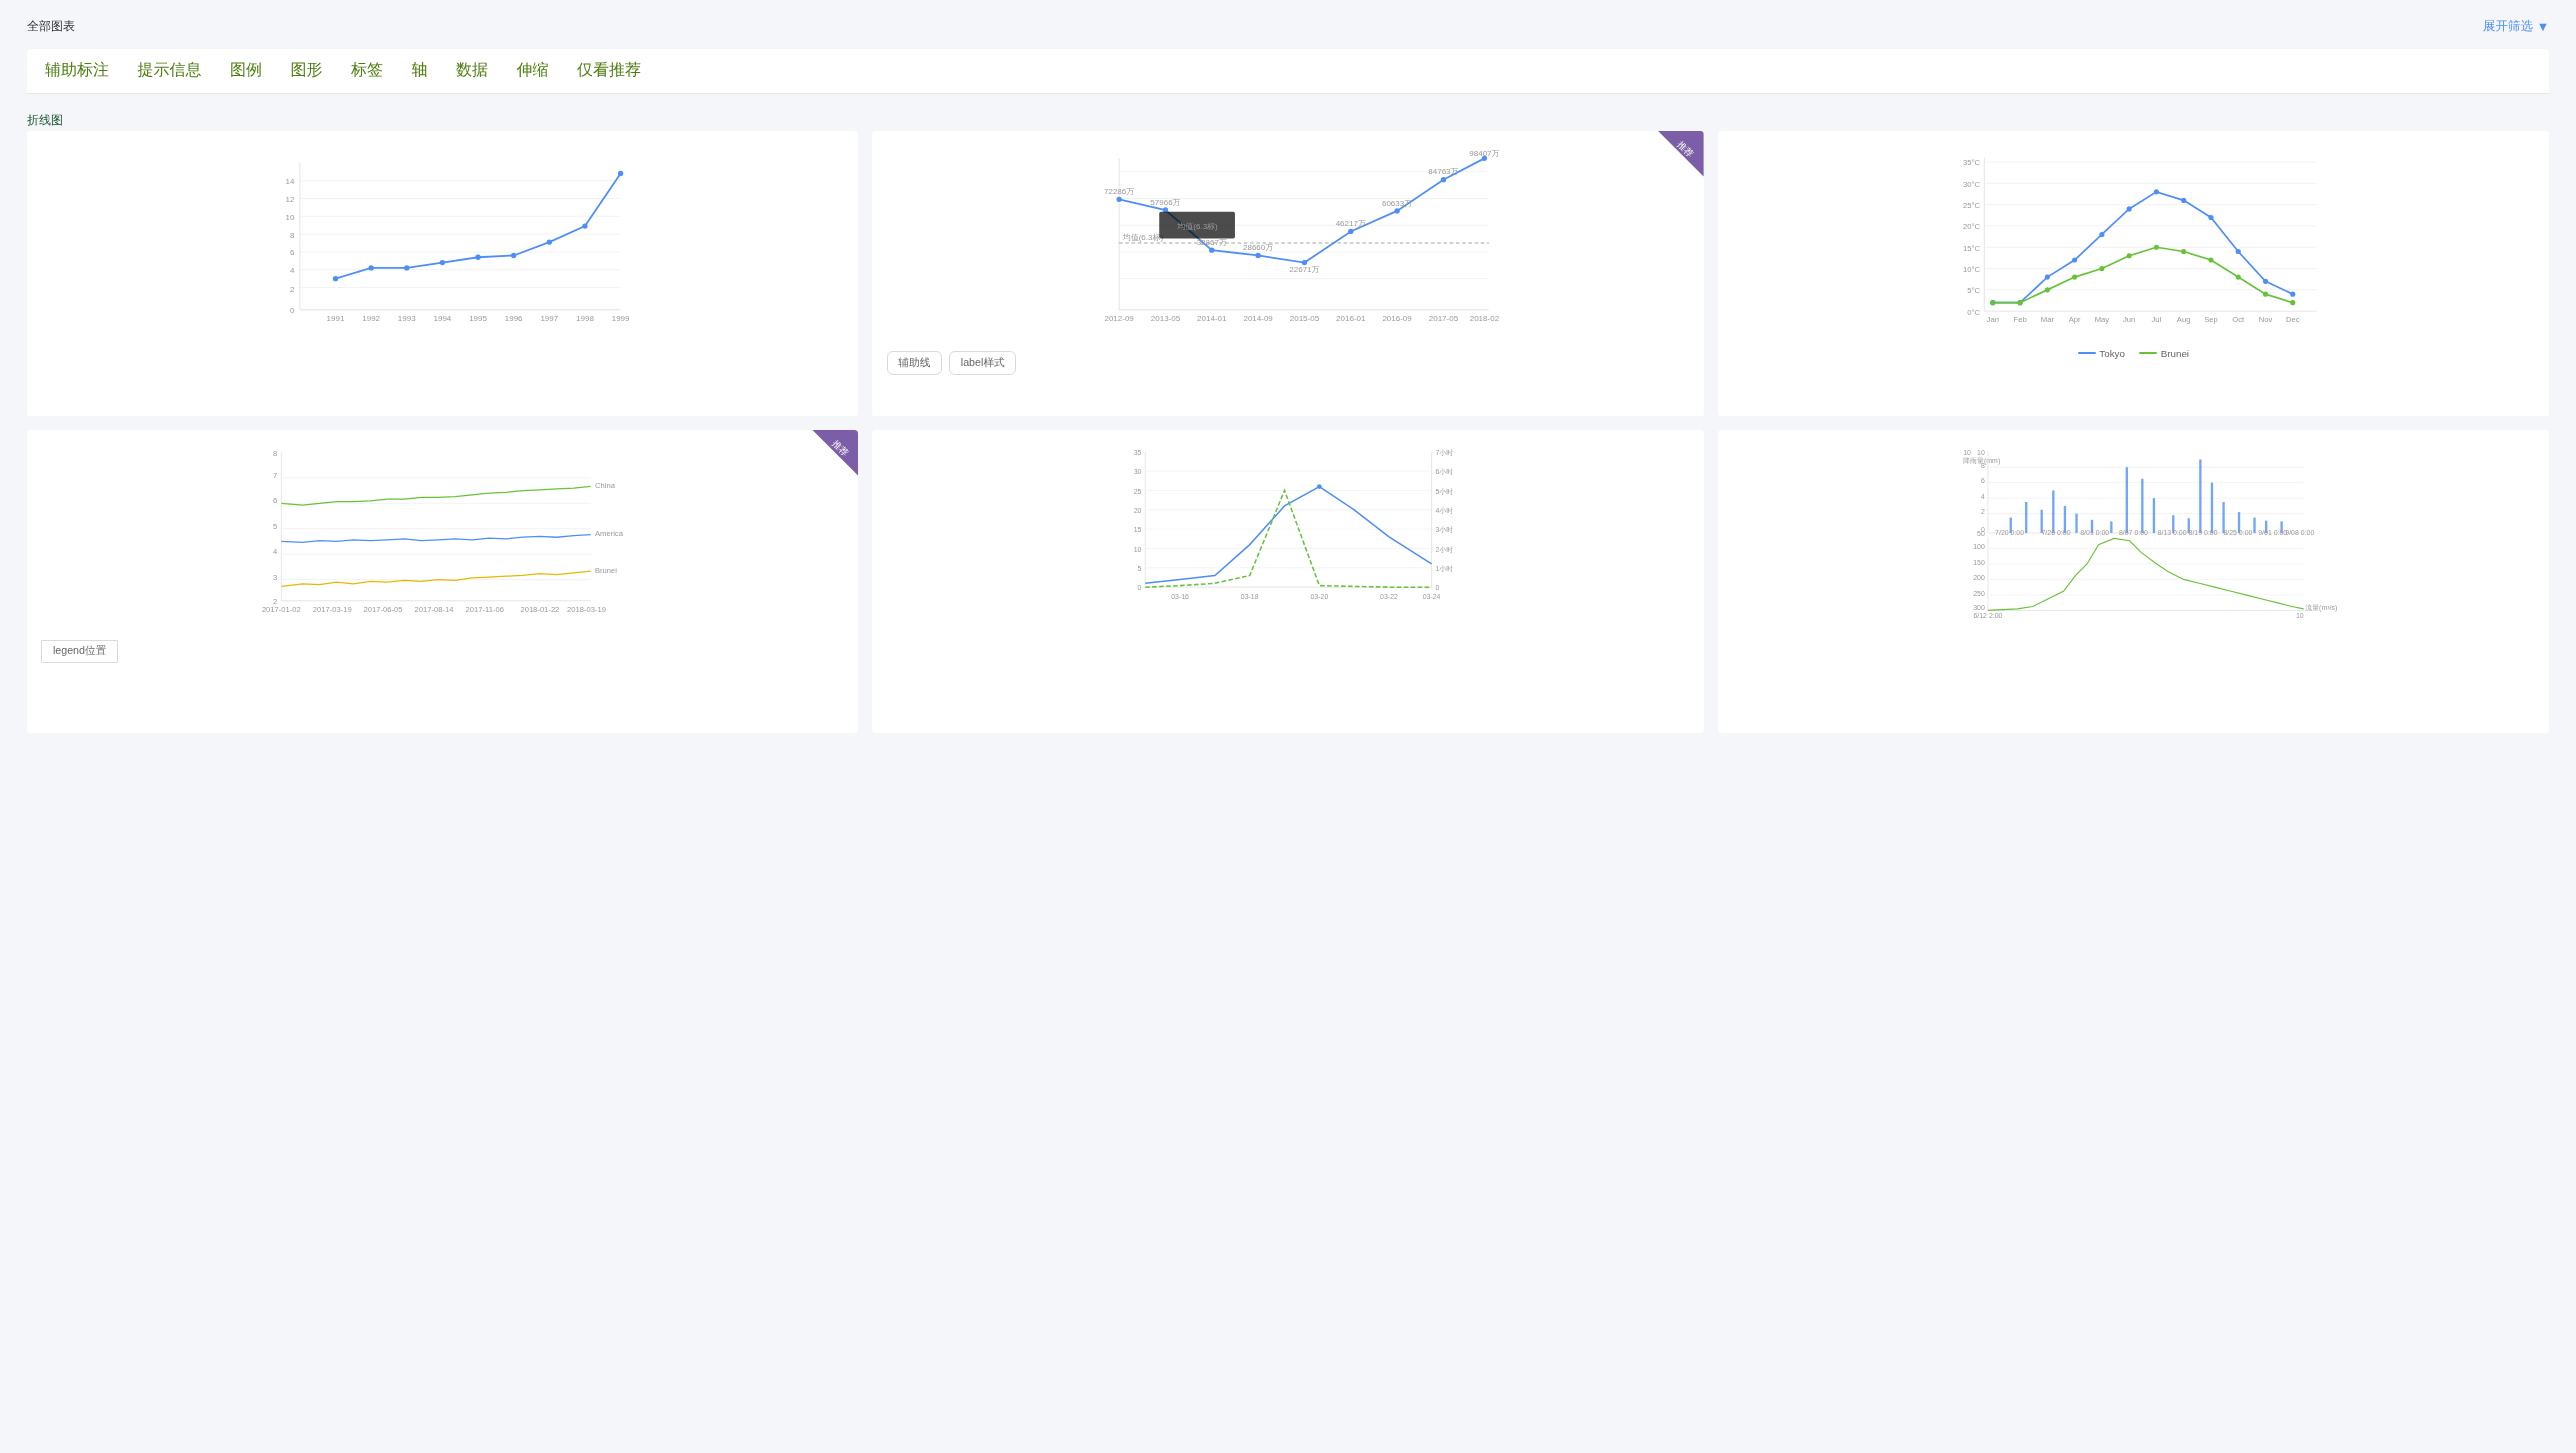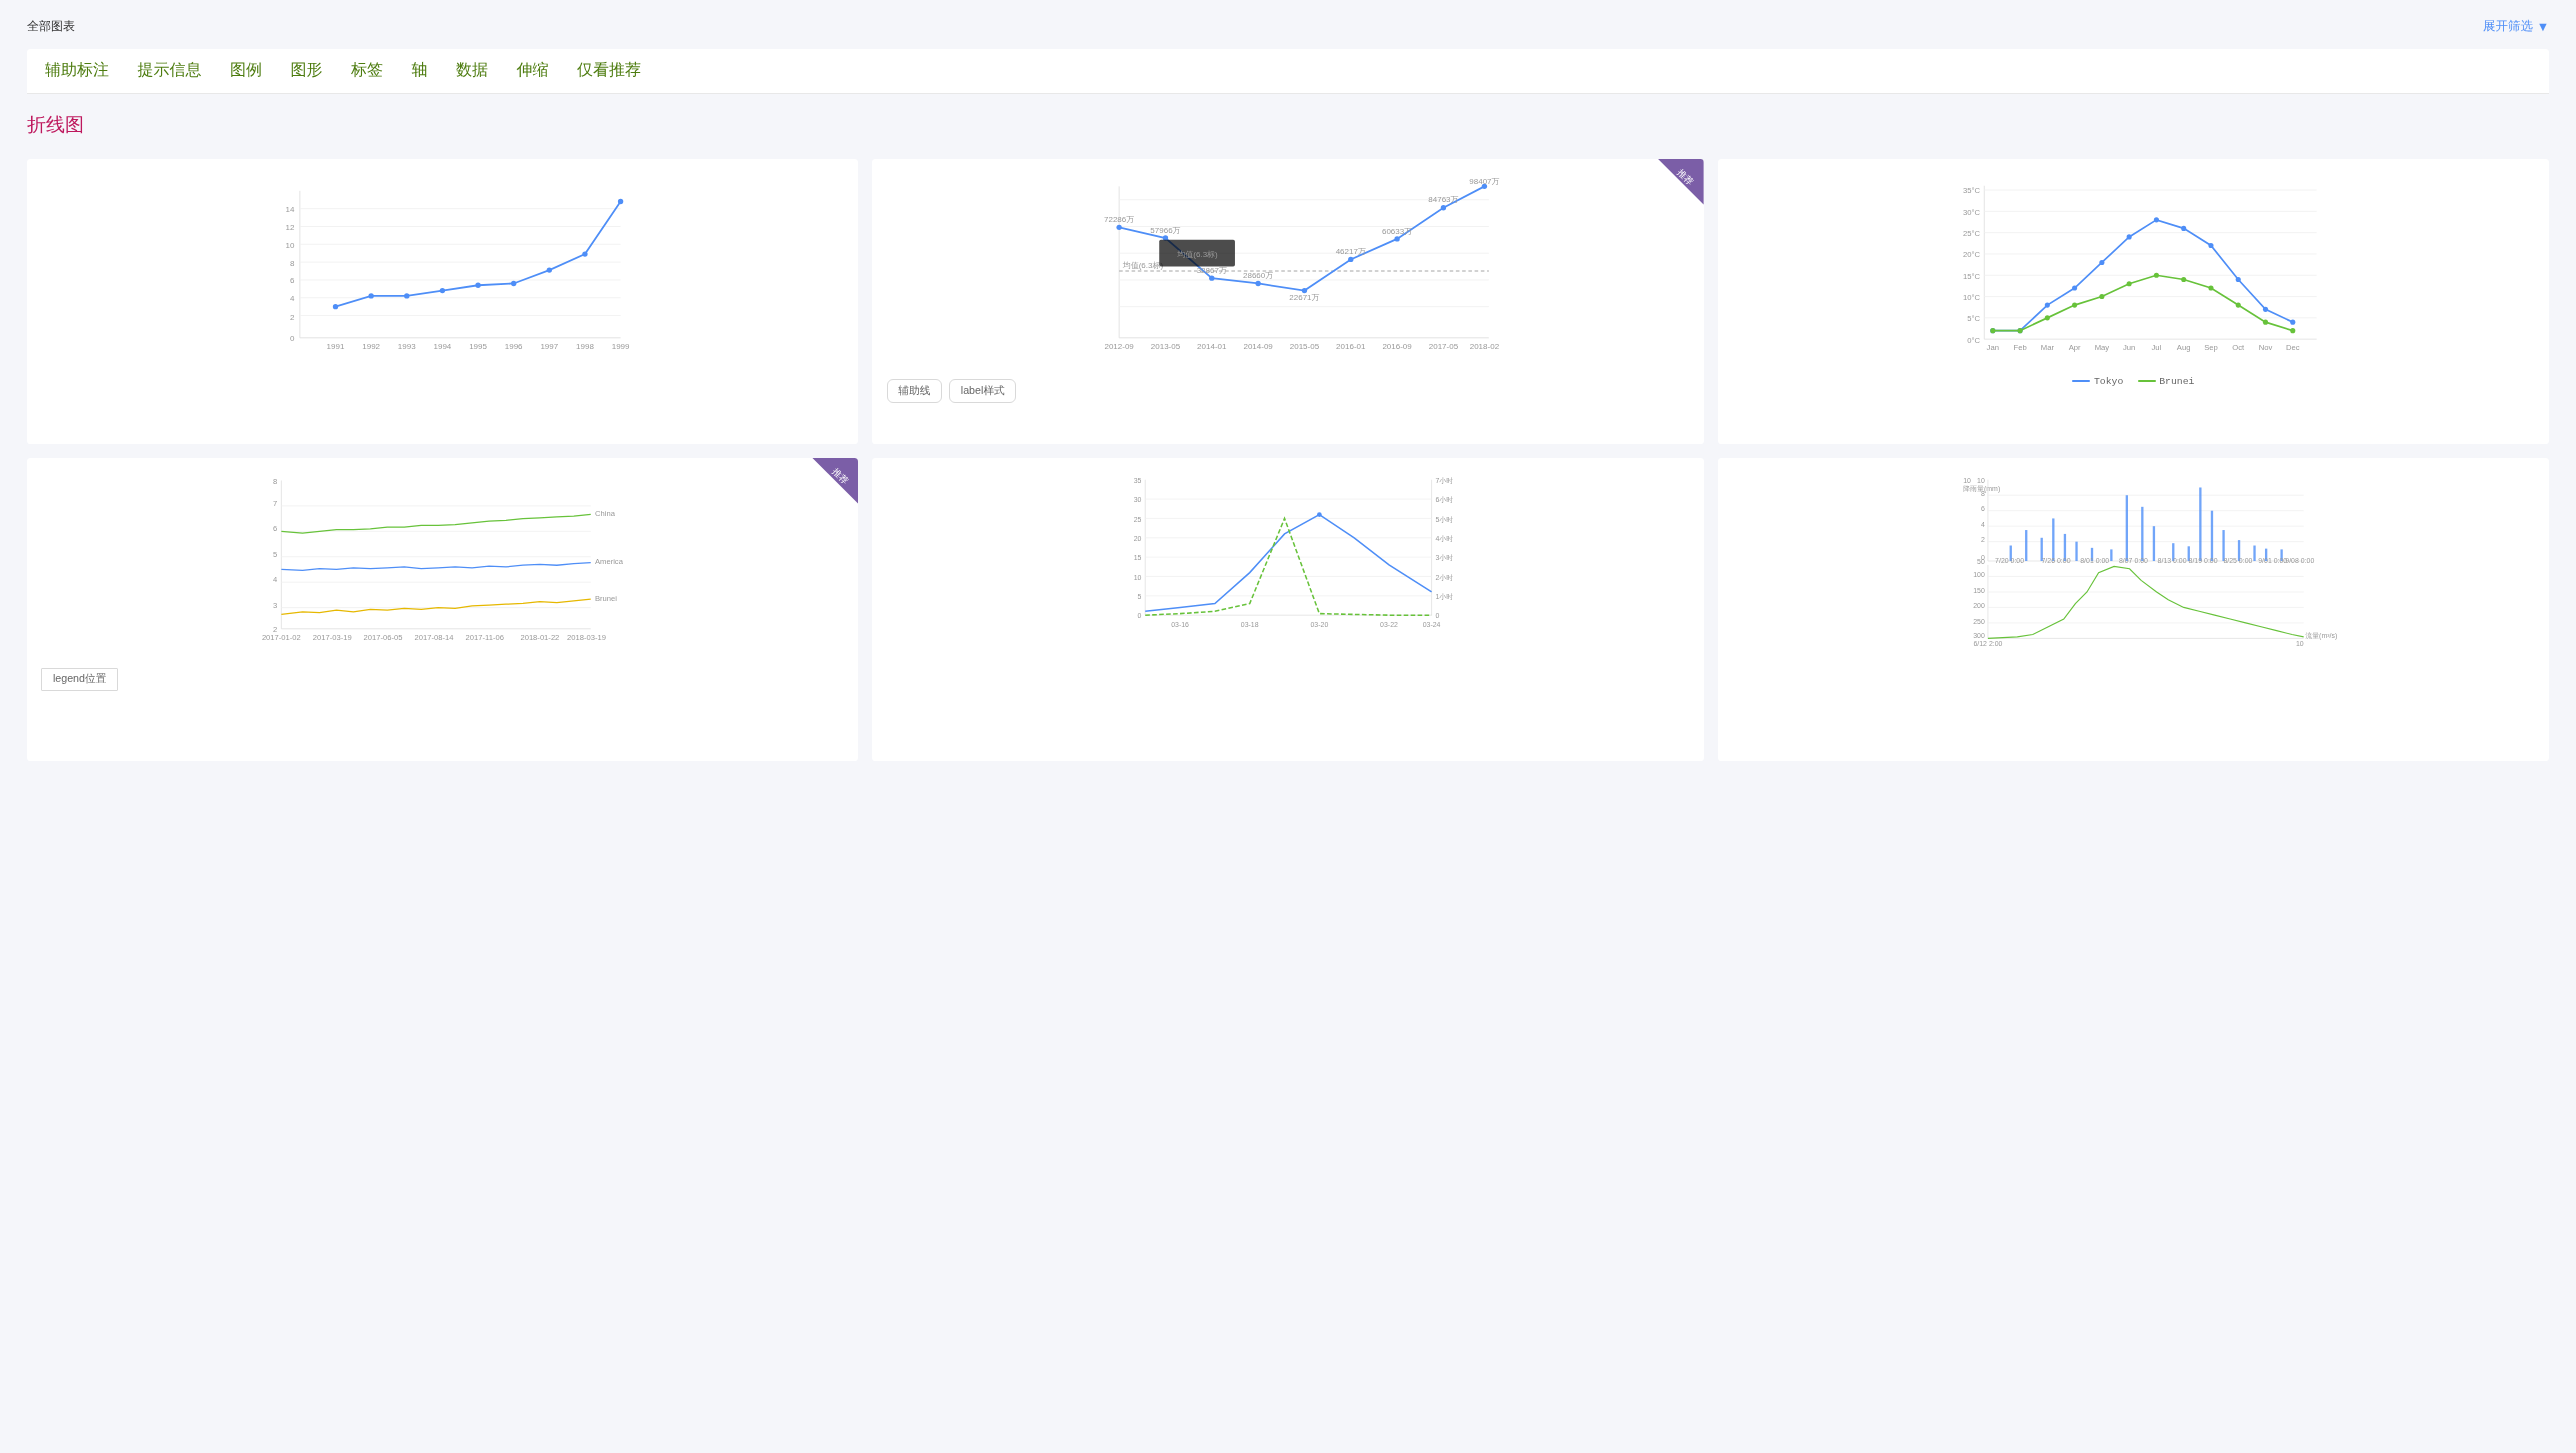--- a/index.html
+++ b/index.html
@@ -45,24 +45,24 @@
     }
     .nav-tab {
       padding-bottom: 10.7px;
       cursor: pointer;
       color: #4d7c0f;
       font-size: 16px;
       border-bottom: 1.8px solid transparent;
       white-space: nowrap;
     }
     .section-title {
-      font-size: 19px;
+      font-size: 12px;
       font-weight: 500;
-      margin-bottom: 21px;
-      color: #be185d;
+      margin-bottom: 2px;
+      color: #14532d;
     }
     .charts-grid {
       display: grid;
       grid-template-columns: 1fr 1fr 1fr;
       gap: 14.2px;
       margin-bottom: 14.2px;
     }
     .chart-card {
       background: #fff;
       border-radius: 3.6px;
@@ -116,21 +116,20 @@
       gap: 14.2px;
       margin-top: 7.1px;
       font-size: 9.8px;
       color: #666;
       justify-content: center;
     }
     .legend-item {
       display: flex;
       align-items: center;
       gap: 3.6px;
-      font-family: Liberation Mono, monospace;
     }
     .legend-dot {
       width: 18px;
       height: 1.8px;
       border-radius: 0.9px;
     }
     .bottom-btn {
       margin-top: 10.7px;
       border: 0.9px solid #d9d9d9;
       background: #fff;

